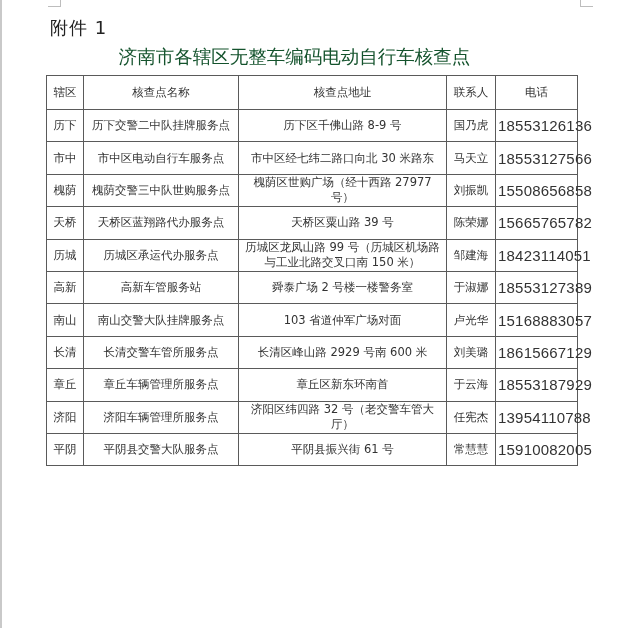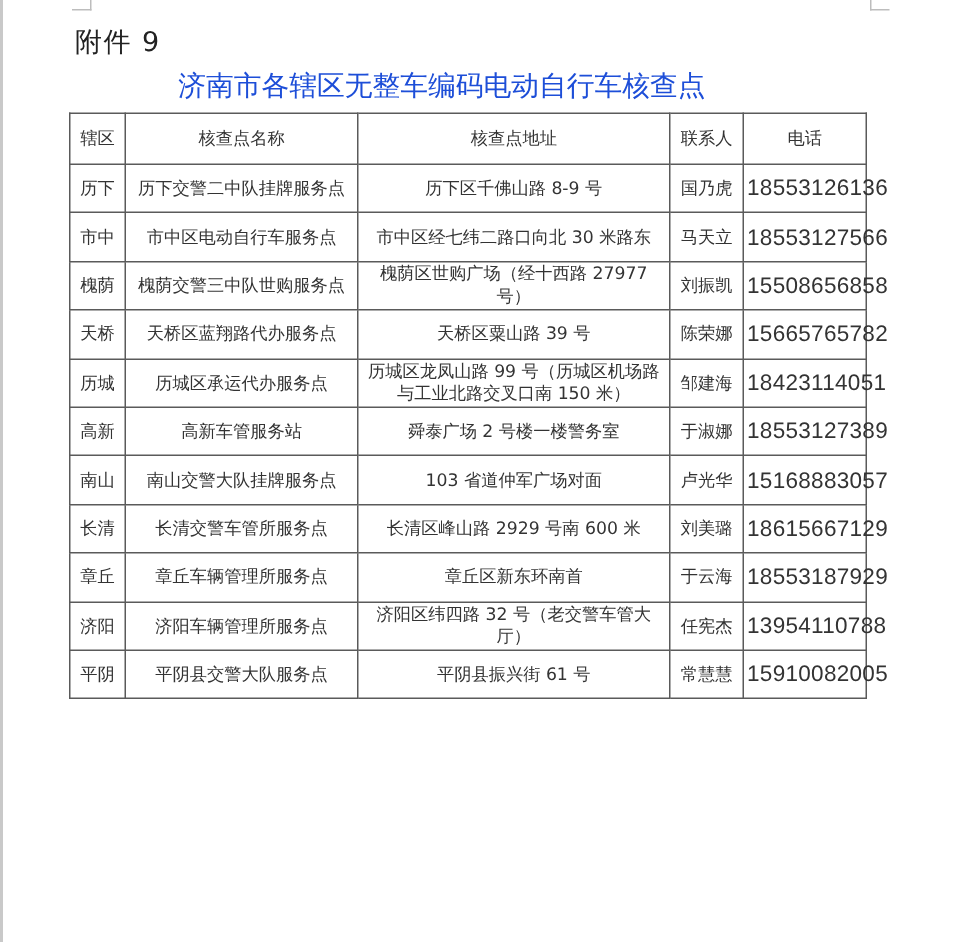--- a/index.html
+++ b/index.html
@@ -8,21 +8,21 @@
     font-family: "DejaVu Sans", "Liberation Sans", sans-serif; color:#222;
   }
   .left-edge { position:absolute; left:0; top:0; width:2px; height:628px; background:#c9c9c9; }
   .crop-mark { position:absolute; width:14px; height:7px; border-color:#bdbdbd; border-style:solid; border-width:0; }
   .crop-tl { left:48px; top:0; border-right-width:1px; border-bottom-width:1px; height:6px; width:12px; }
   .crop-tr { left:580px; top:0; border-left-width:1px; border-bottom-width:1px; height:6px; width:12px; }
   .attachment {
     position:absolute; left:50px; top:16px; font-size:18px; color:#222; letter-spacing:1px;
   }
   .title {
-    position:absolute; left:0; width:589px; top:44px; text-align:center; font-size:18.5px; color:#1d4ed8;
+    position:absolute; left:0; width:589px; top:44px; text-align:center; font-size:18.5px; color:#14532d;
   }
   table.grid {
     position:absolute; left:46px; top:75px; width:531px; border-collapse:collapse; table-layout:fixed;
     font-size:11.5px; color:#333;
   }
   table.grid td, table.grid th {
     border:1px solid #5a5a5a; text-align:center; vertical-align:middle; padding:0 2px; font-weight:normal;
     line-height:15px;
   }
   table.grid th { height:33px; }
@@ -30,21 +30,21 @@
   col.c1 { width:37px; } col.c2 { width:155px; } col.c3 { width:208px; } col.c4 { width:49px; } col.c5 { width:82px; }
   td.phone { font-family:Liberation Sans, sans-serif; font-size:15px; letter-spacing:0.2px; }
 </style>
 </head>
 <body>
 
 <div class="left-edge"></div>
 <div class="crop-mark crop-tl"></div>
 <div class="crop-mark crop-tr"></div>
 
-<div class="attachment">附件 9</div>
+<div class="attachment">附件 1</div>
 <div class="title">济南市各辖区无整车编码电动自行车核查点</div>
 
 <table class="grid">
   <colgroup>
       <col class="c1">
       <col class="c2">
       <col class="c3">
       <col class="c4">
       <col class="c5">
     </colgroup>

